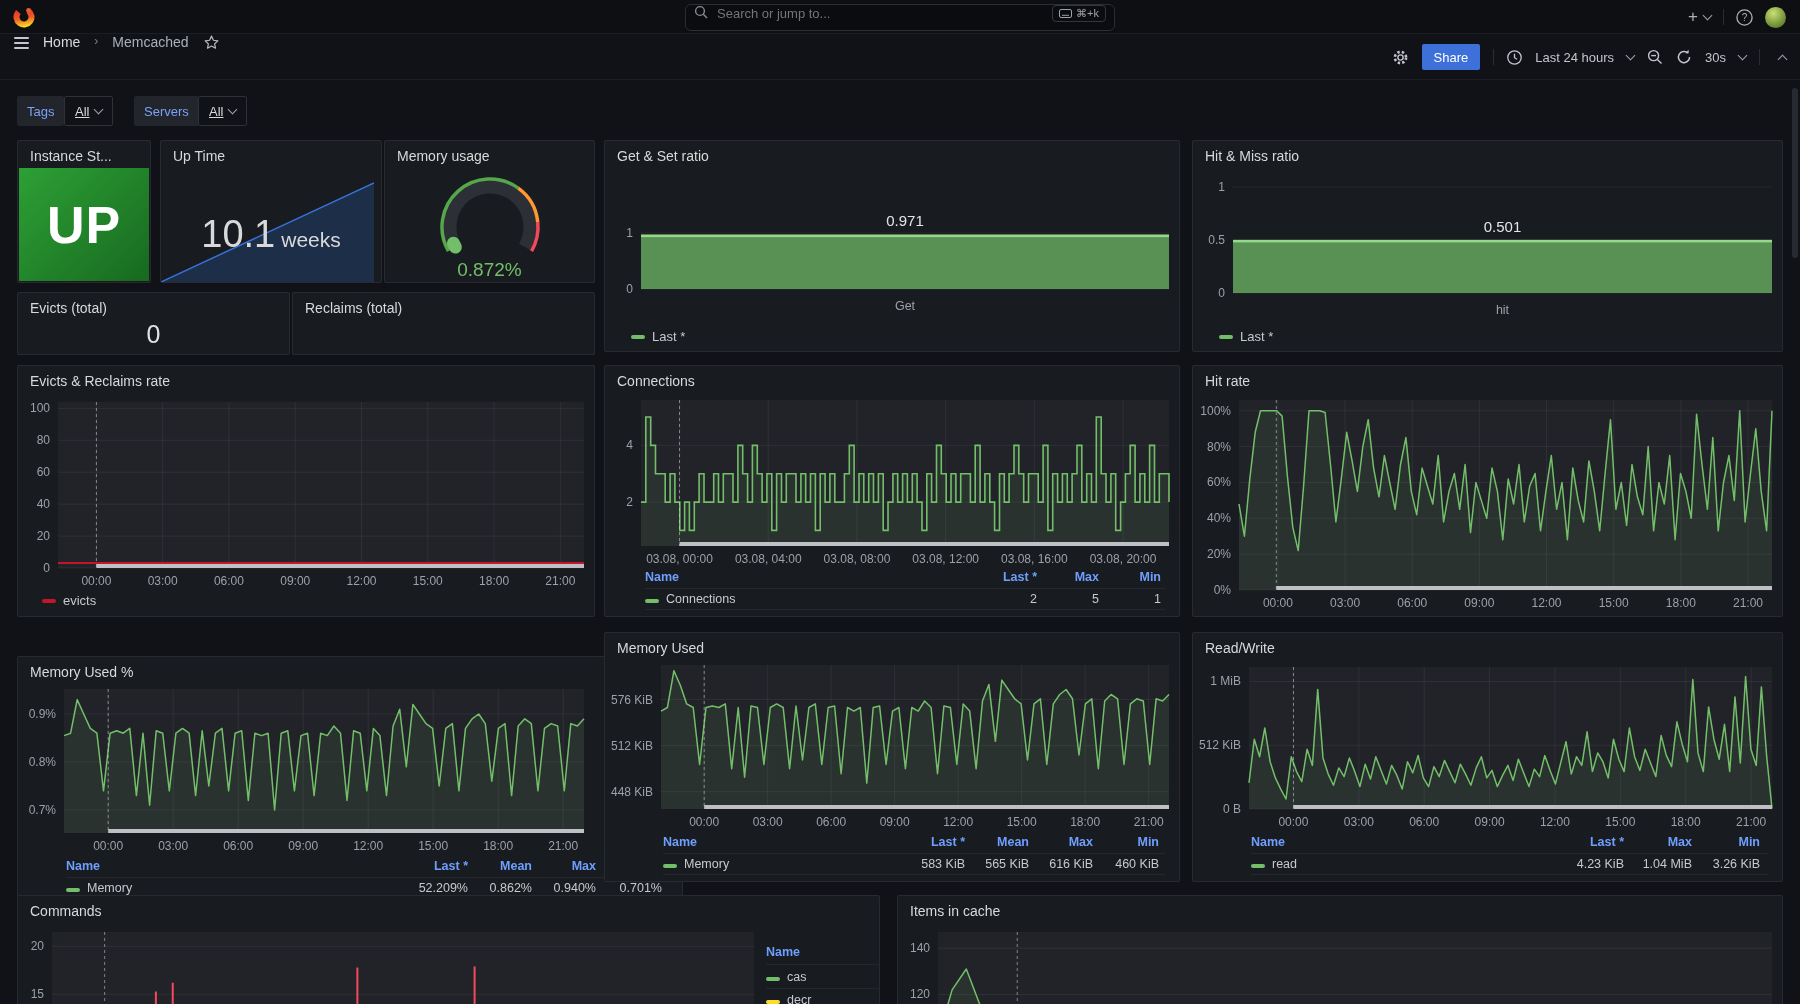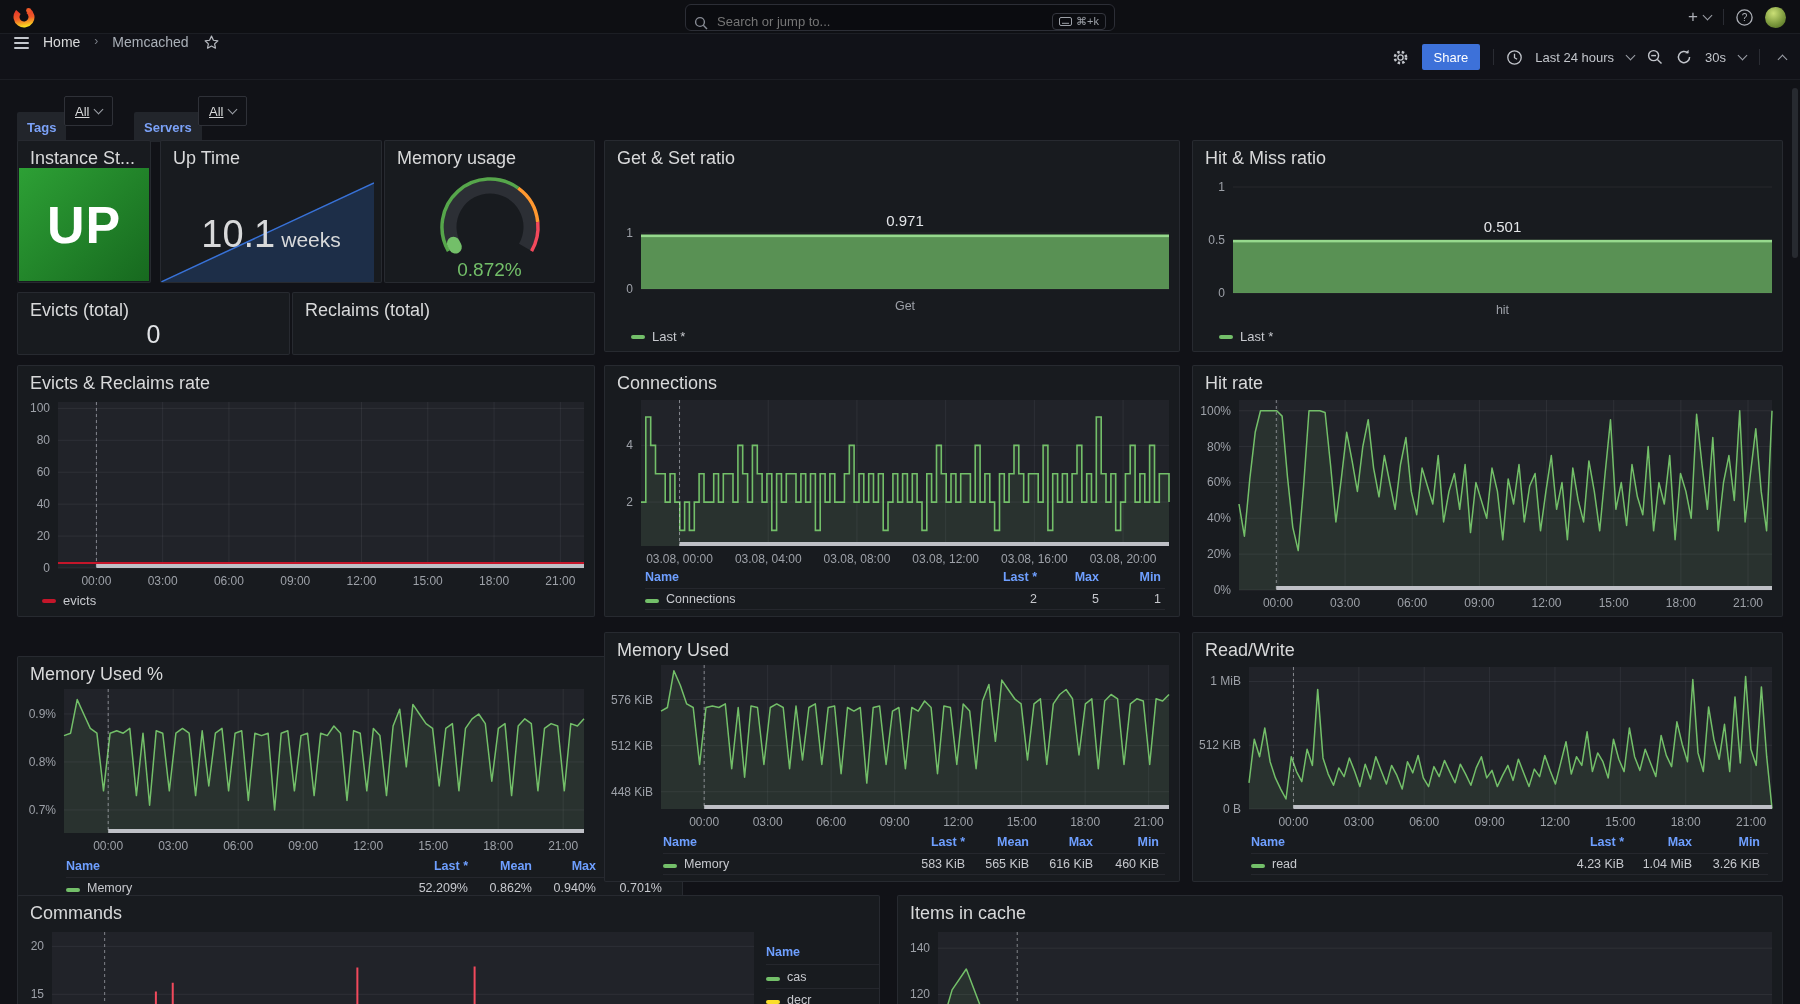--- a/index.html
+++ b/index.html
@@ -1,43 +1,43 @@
 <!DOCTYPE html>
 <html><head>
 <meta charset="utf-8">
 <style>
   html,body{margin:0;padding:0;background:#0a0b0d;}
   *{box-sizing:border-box;font-family:"Liberation Sans",sans-serif;}
   .stage{position:relative;width:1800px;height:1004px;overflow:hidden;background:#111217;}
   
   .topbar{position:absolute;left:0;top:0;width:1800px;height:34px;background:#0e0f13;border-bottom:1px solid #1c1e24;}
   .navbar{position:absolute;left:0;top:34px;width:1800px;height:46px;background:#111218;border-bottom:1px solid #1c1e24;}
-  .searchbox{position:absolute;left:685px;top:4px;width:430px;height:27px;background:#0b0c10;border:1px solid #2c2e36;border-radius:6px;display:flex;align-items:flex-end;padding:0 8px;color:#878b94;}
+  .searchbox{position:absolute;left:685px;top:4px;width:430px;height:27px;background:#0b0c10;border:1px solid #2c2e36;border-radius:6px;display:flex;align-items:flex-start;padding:0 8px;color:#878b94;}
   .searchbox input{flex:1;background:transparent;border:none;outline:none;color:#9da1a8;font-size:13px;}
   .kbd{display:flex;align-items:center;gap:4px;border:1px solid #34363e;border-radius:4px;padding:1px 6px;font-size:11px;color:#9da1a8;font-family:"DejaVu Sans",sans-serif;}
   .tb-right{position:absolute;right:14px;top:0;height:34px;display:flex;align-items:center;gap:12px;color:#b0b3ba;}
   .vdiv{width:1px;height:16px;background:#2a2c33;}
   .avatar{width:21px;height:21px;border-radius:50%;background:radial-gradient(circle at 40% 30%,#cadf76,#7e9b3f 55%,#47631d);}
   .icbtn{display:flex;align-items:center;color:#aeb1b8;font-size:15px;cursor:pointer;}
   .chv{width:7px;height:7px;border-right:1.5px solid #9da1a8;border-bottom:1.5px solid #9da1a8;transform:rotate(45deg);display:inline-block;margin-left:6px;position:relative;top:-2px;}
   .chvup{transform:rotate(-135deg);top:2px;}
   .nav-left{position:absolute;left:14px;top:0;height:46px;display:flex;align-items:flex-start;gap:14px;}
   .crumb{font-size:14px;color:#d8d9da;font-weight:500;}
   .crumb2{font-size:14px;color:#aab0b8;}
   .crumbsep{color:#7b7f87;font-size:12px;}
   .nav-right{position:absolute;right:14px;top:0;height:46px;display:flex;align-items:center;gap:13px;color:#c2c5cb;font-size:13px;}
   .sharebtn{background:#3d71d9;color:#fff;font-size:13px;font-weight:500;border:none;border-radius:2px;height:26px;padding:0 12px;cursor:pointer;}
   .hamb div{width:15px;height:2px;background:#c4c7cd;margin:3px 0;border-radius:1px;}
   
   .chip{position:absolute;top:96px;height:30px;display:flex;align-items:center;padding:0 10px;font-size:13px;border-radius:2px;}
-  .chip.lbl{background:#22252b;color:#7ba1f7;font-weight:700;margin-top:16px;}
+  .chip.lbl{background:#22252b;color:#7ba1f7;font-weight:400;}
   .chip.val{background:#111217;border:1px solid #2f3138;color:#d8d9da;text-decoration:underline;}
   
   .panel{position:absolute;background:#181b1f;border:1px solid rgba(204,204,220,0.09);border-radius:2px;overflow:hidden;}
-  .ptitle{position:absolute;left:12px;top:7px;font-size:18px;font-weight:500;color:#d8d9da;white-space:nowrap;}
+  .ptitle{position:absolute;left:12px;top:7px;font-size:14px;font-weight:500;color:#d8d9da;white-space:nowrap;}
   .chart{position:absolute;left:0;top:0;}
   .legend{position:absolute;display:flex;align-items:center;font-size:13px;color:#c7c9ce;}
   .mark{display:inline-block;width:14px;height:4px;border-radius:2px;margin-right:7px;}
   .lt{position:absolute;font-size:12.5px;color:#c7c9ce;}
   .ltr{position:relative;height:22px;display:flex;align-items:center;}
   .ltr.data{border-top:1px solid #25272d;border-bottom:1px solid #25272d;}
   .lt .hd{color:#6e9fff;font-weight:600;}
   .vc{position:absolute;text-align:right;}
   .statval{position:absolute;width:100%;text-align:center;font-size:25px;color:#e2e4e7;font-weight:400;}
   .upbox{position:absolute;left:1px;right:1px;bottom:1px;top:27px;background:linear-gradient(135deg,#2da035 0%,#17691f 100%);display:flex;align-items:center;justify-content:center;}

